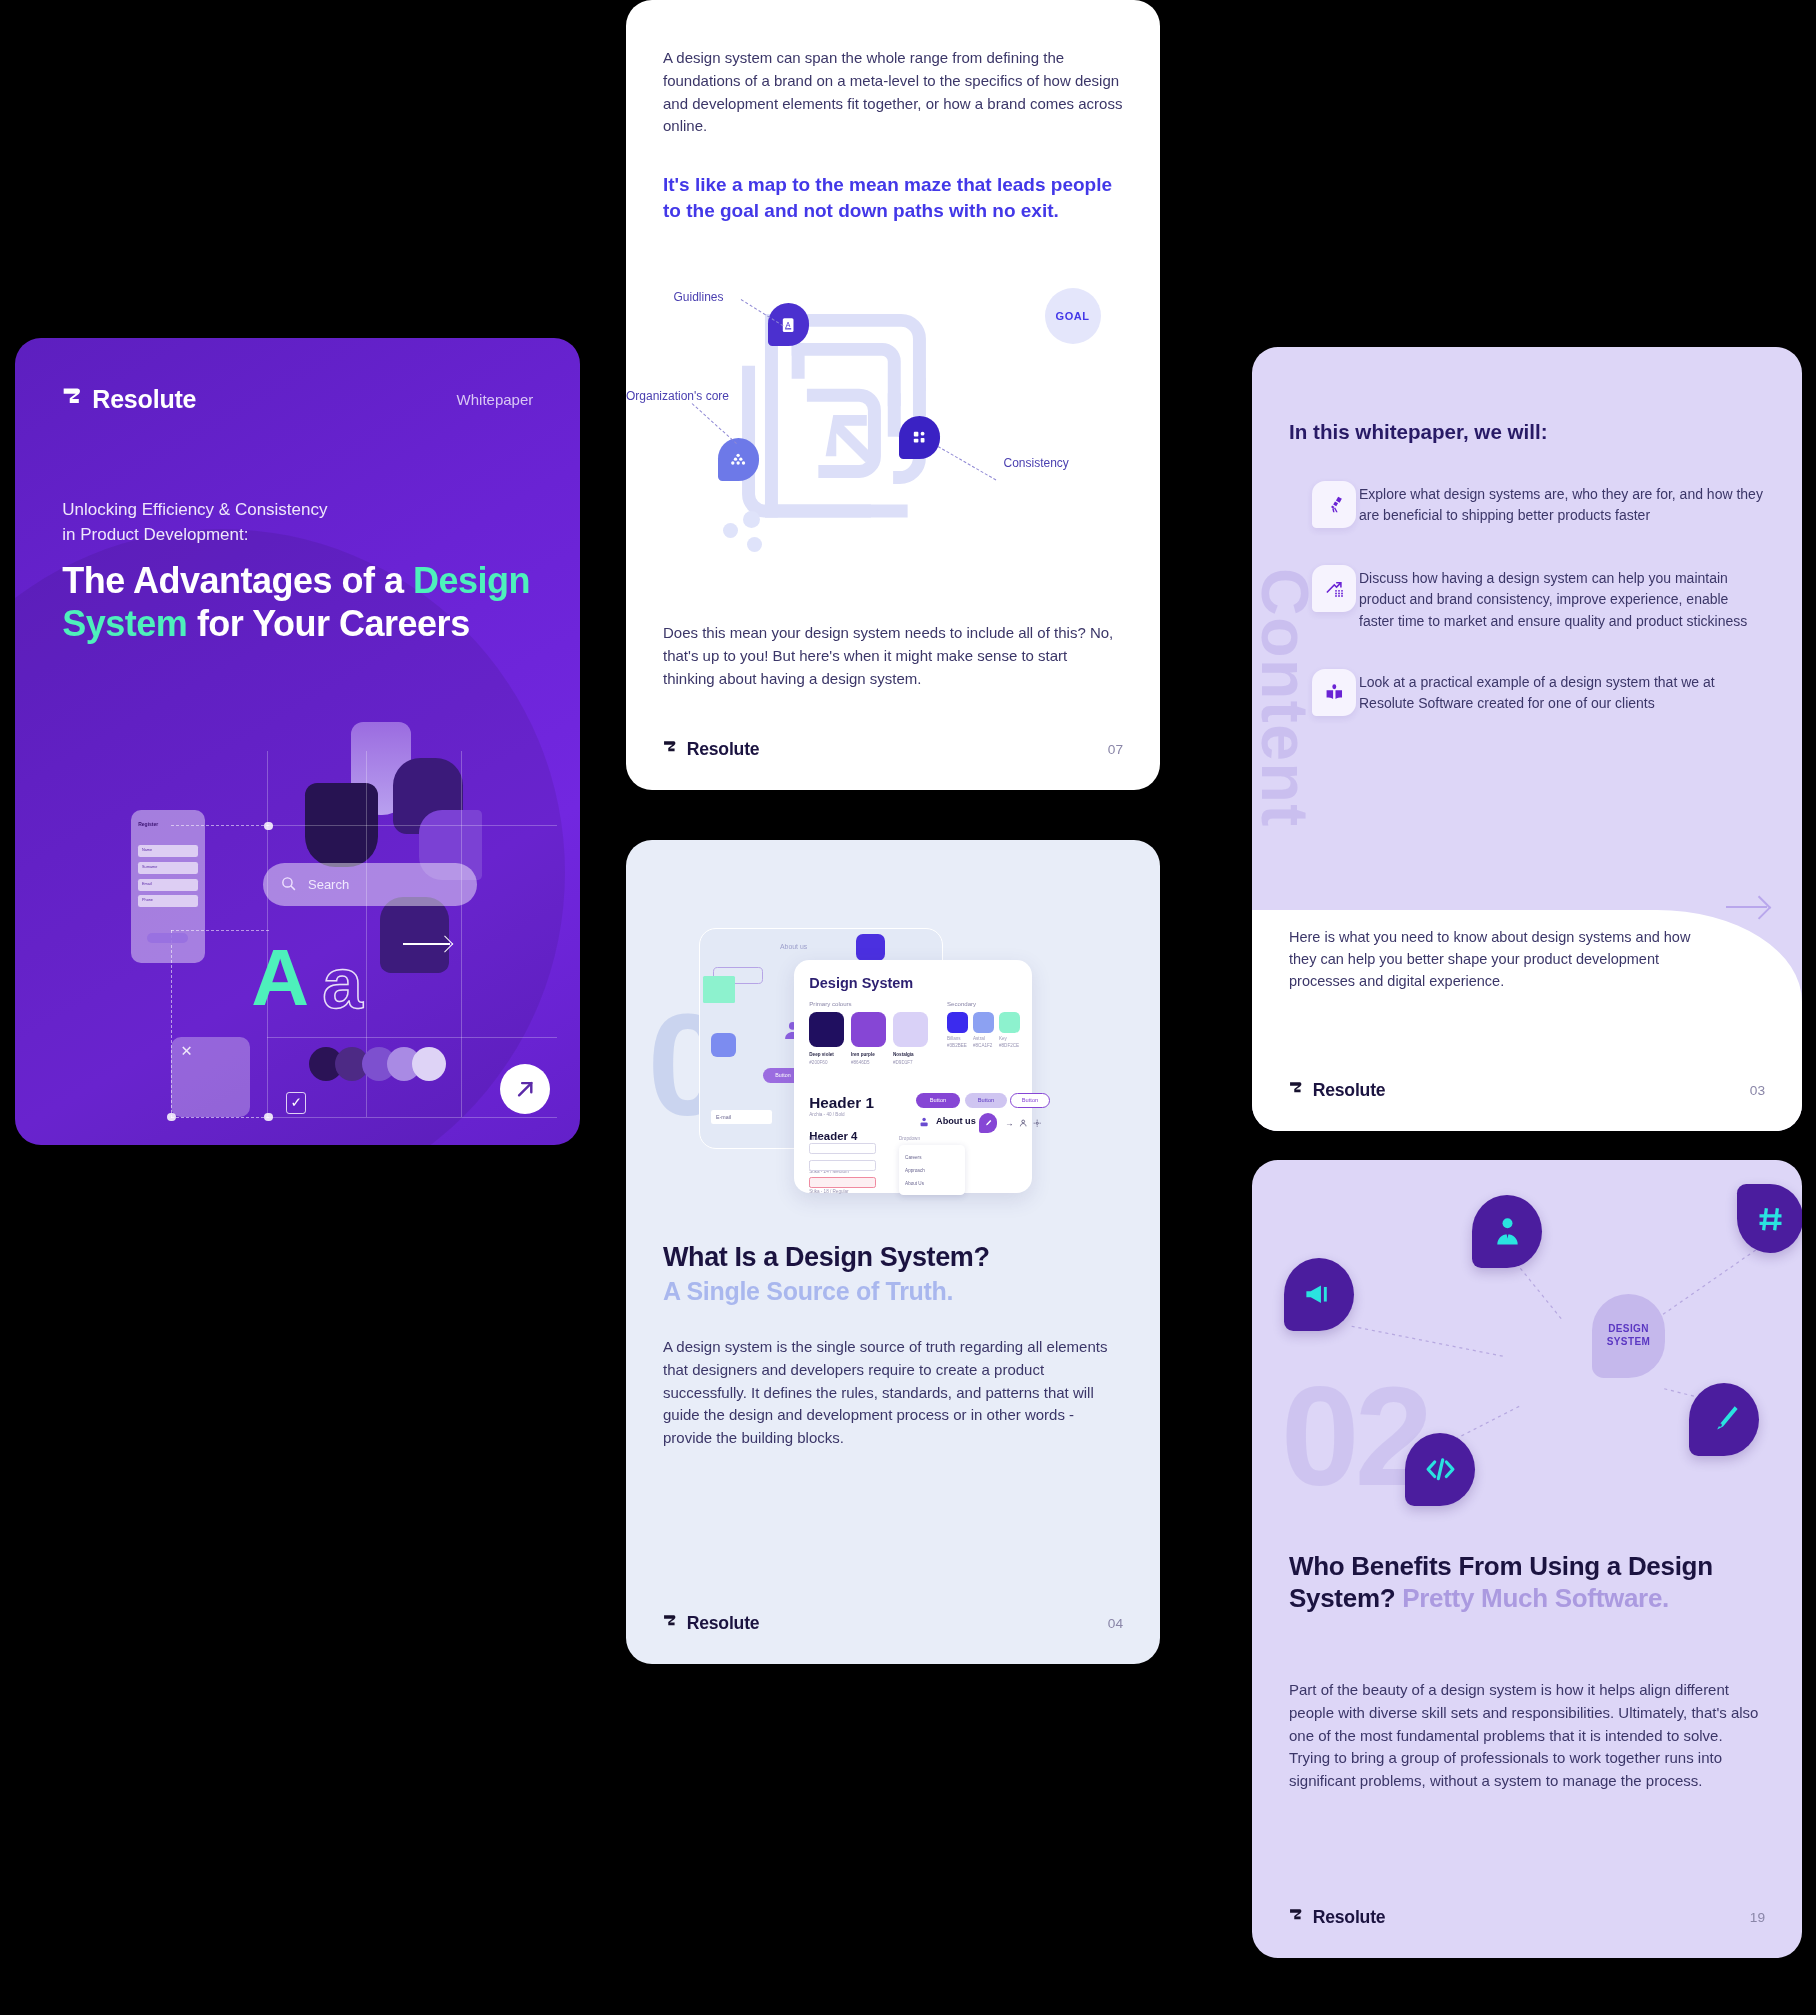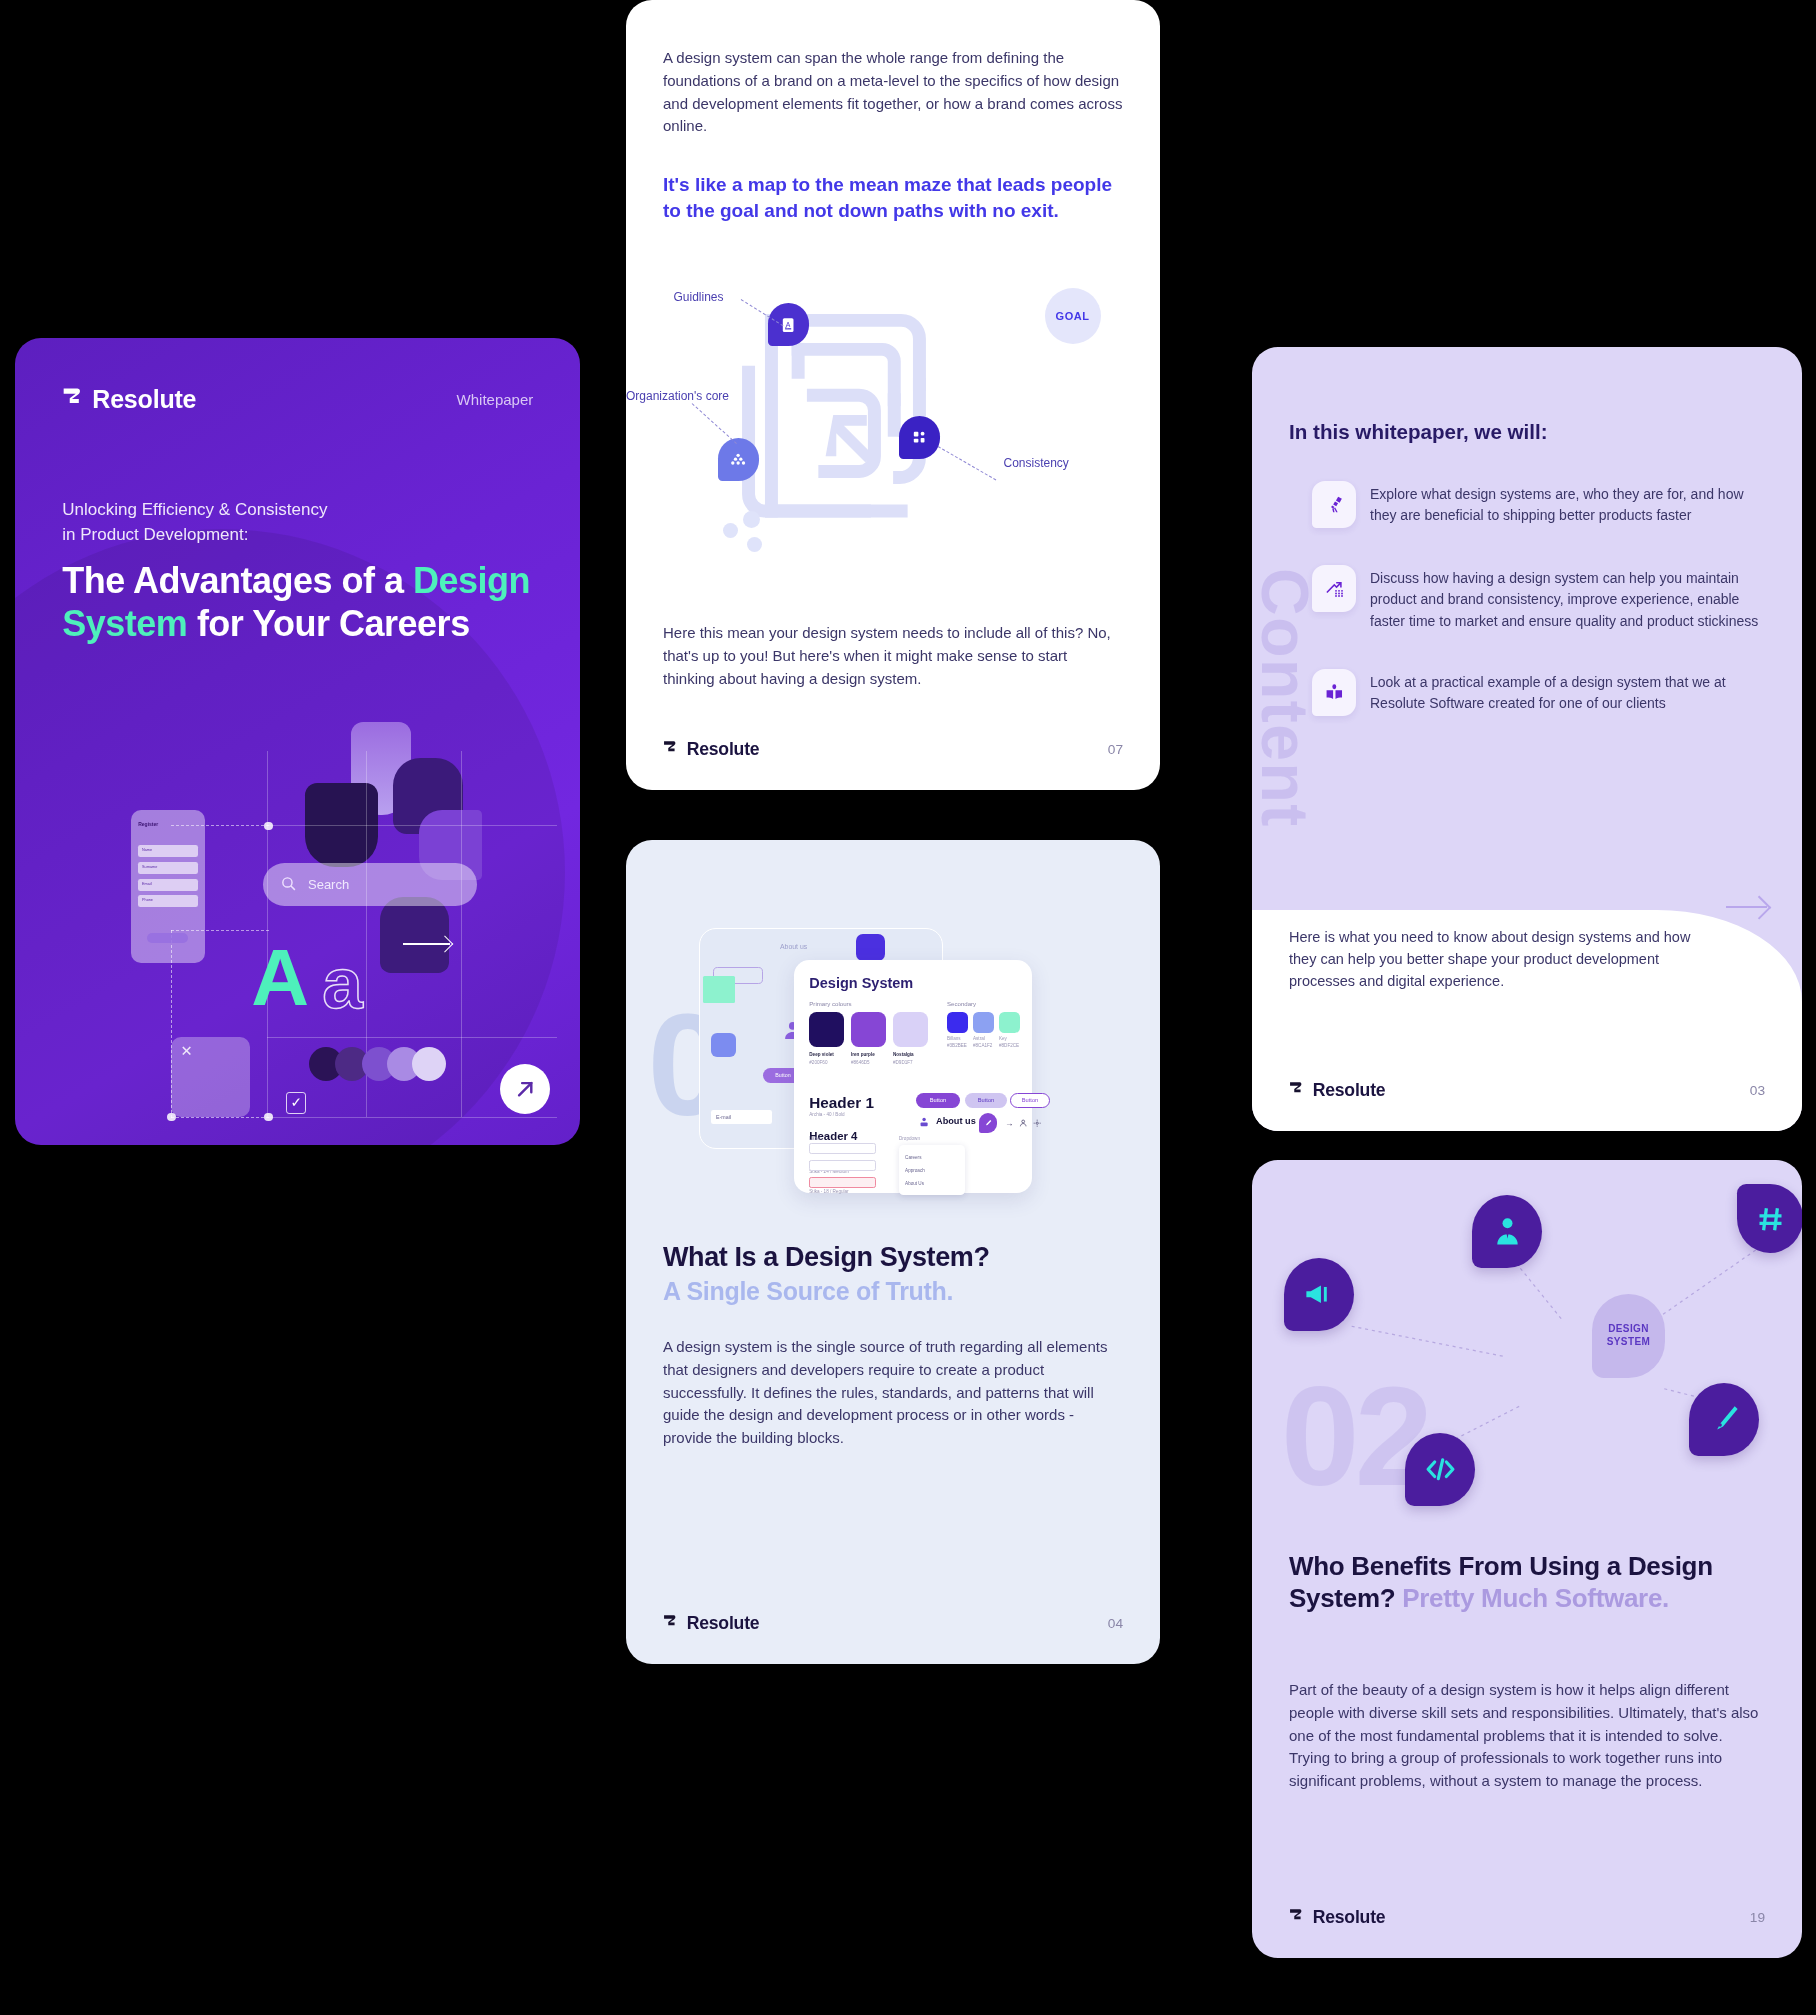--- a/index.html
+++ b/index.html
@@ -93,21 +93,21 @@
   .pin svg{width:18.3px;height:18.3px;}
   .ledger{position:absolute;border-top:1.2px dashed #8f88d4;transform-origin:left center;}
   .dot-sm{position:absolute;border-radius:50%;background:#dfe3fa;}
 
   
   #p03{left:1252px;top:347px;width:550px;height:784px;background:#ddd6f7;}
   #p03 .h{position:absolute;left:37px;top:73px;font-size:20.6px;font-weight:700;color:#281a66;}
   .wm{position:absolute;font-size:66px;font-weight:700;color:rgba(176,160,228,.42);
     writing-mode:vertical-rl;letter-spacing:1.5px;}
   .bullets{position:absolute;left:60px;right:35px;top:134px;}
-  .bullet{display:flex;gap:14px;margin-bottom:37px;}
+  .bullet{display:flex;gap:3px;margin-bottom:37px;}
   .bico{flex:0 0 auto;width:44px;height:47px;border-radius:13px 13px 13px 4.6px;
     background:#f6f3fe;display:flex;align-items:center;justify-content:center;
     box-shadow:0 2.3px 6.1px rgba(80,40,160,.09);}
   .bico svg{width:20.6px;height:20.6px;}
   .btxt{font-size:14px;line-height:1.52;color:#3b3668;padding-top:3.1px;}
   .whitecurve{position:absolute;left:0;right:0;bottom:0;height:221px;background:#fff;
     border-top-left-radius:0;border-top-right-radius:145px 92px;}
   .curve-arrow{position:absolute;right:35px;bottom:223px;width:41px;height:2.3px;
     background:#b9a7ec;}
   .curve-arrow:after{content:"";position:absolute;right:-0.8px;top:-6.9px;width:14.5px;height:14.5px;
@@ -333,21 +333,21 @@
 
     <div class="ledger" style="left:84px;top:17px;width:55px;transform:rotate(32deg);"></div>
     <div class="ledger" style="left:35px;top:121px;width:60px;transform:rotate(42deg);"></div>
     <div class="ledger" style="left:281px;top:164px;width:67px;transform:rotate(30deg);"></div>
 
     <div class="maze-lbl" style="left:17px;top:7.6px;">Guidlines</div>
     <div class="maze-lbl" style="left:-30.5px;top:107px;">Organization's core</div>
     <div class="maze-lbl" style="left:347px;top:174px;">Consistency</div>
   </div>
 
-  <div class="p body-txt" style="top:622px">Here this mean your design system needs to include all of this? No, that's up to you! But here's when it might make sense to start thinking about having a design system.</div>
+  <div class="p body-txt" style="top:622px">Does this mean your design system needs to include all of this? No, that's up to you! But here's when it might make sense to start thinking about having a design system.</div>
 
   <div class="foot">
     <div class="logo">
       <span class="mark">
         <svg viewBox="0 0 26 33">
             <path d="M2 2h18c4 0 5 5 1 8l-8 6 9 0 0 5-12 0 0-6 8-6-16 0z" fill="#17112f"></path>
           </svg>
       </span>
       <span class="word">Resolute</span>
     </div>

